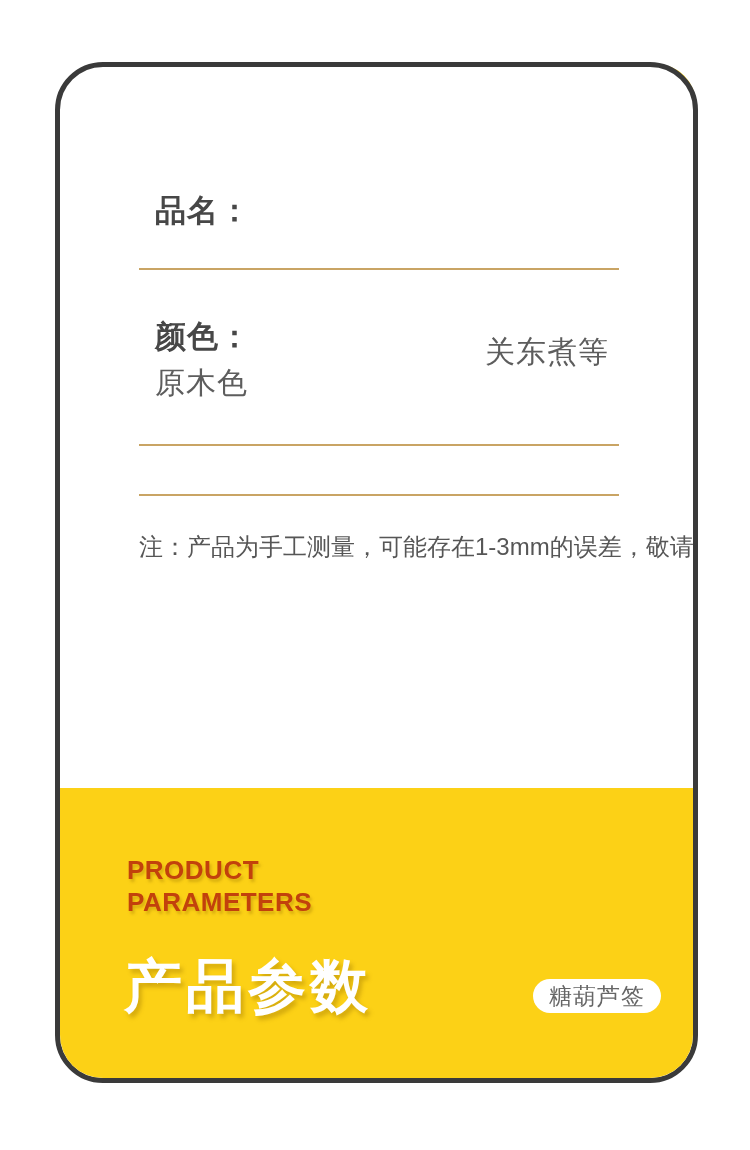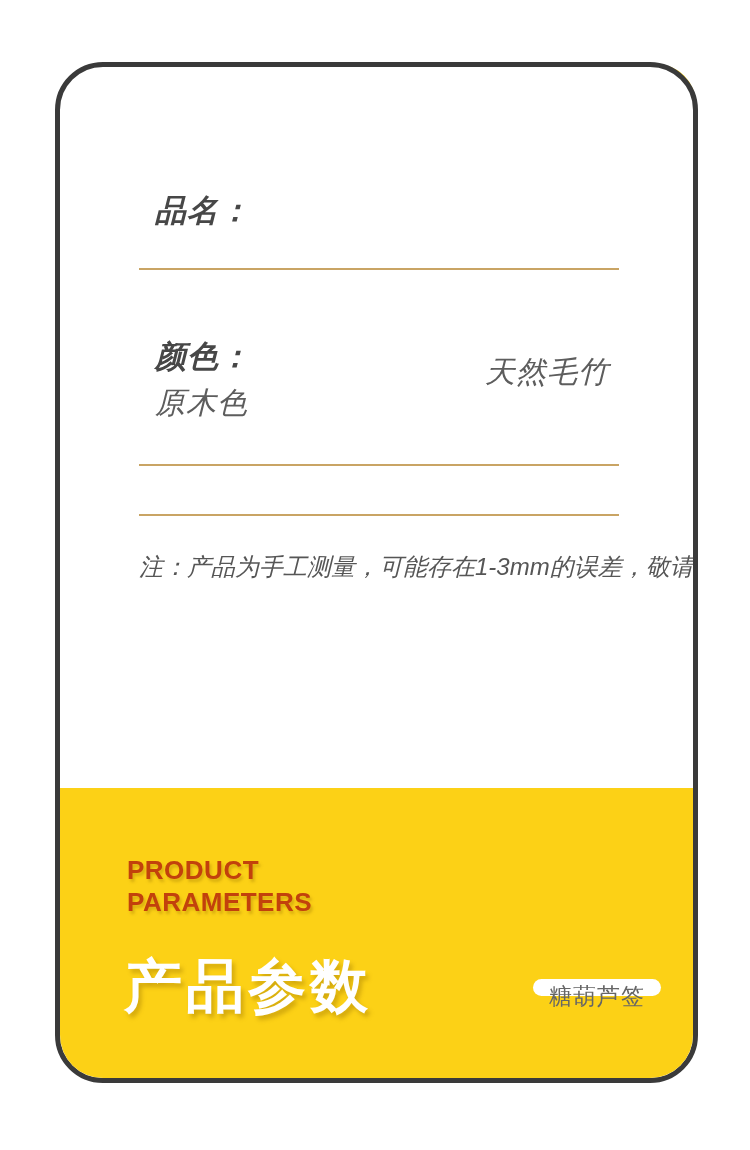--- a/index.html
+++ b/index.html
@@ -32,21 +32,20 @@
     width: 100%;
     height: 100%;
     box-sizing: border-box;
     background: #ffffff;
     border: 5px solid var(--border, #3A3A3A);
     border-radius: 48px;
     overflow: hidden;
   }
   .content {
     padding: 128px 20px 0 95px;
-    font-style: italic;
   }
   .row.two-col {
     display: grid;
     grid-template-columns: 330px 1fr;
   }
   .field-label {
     font-size: 31px;
     line-height: 31px;
     font-weight: bold;
     color: #474747;
@@ -60,21 +59,21 @@
     letter-spacing: 1px;
   }
   .divider {
     height: 2px;
     width: 480px;
     margin-left: -16px;
     background: var(--divider, #C9A464);
     border: none;
   }
   .divider.d1 { margin-top: 42px; }
-  .row.r2, .row.r3 { margin-top: 71px; }
+  .row.r2, .row.r3 { margin-top: 51px; }
   .divider.d2 { margin-top: 46px; }
   .divider.d3 { margin-top: 48px; }
   .note {
     margin: 38px 0 0 -16px;
     width: 484px;
     font-size: 24px;
     line-height: 26px;
     color: #565656;
     text-align: center;
     white-space: nowrap;
@@ -106,21 +105,21 @@
     line-height: 62px;
     font-weight: bold;
     color: #ffffff;
     letter-spacing: 4px;
     text-shadow: 3px 4px 4px rgba(150, 110, 0, 0.4);
   }
   .badge {
     position: absolute;
     right: 32px;
     top: 191px;
-    height: 17px;
+    height: 34px;
     line-height: 34px;
     padding: 0 16px;
     background: #ffffff;
     border-radius: 18px;
     font-size: 23px;
     color: #666666;
     letter-spacing: 1px;
   }
 </style>
 </head>
@@ -142,21 +141,21 @@
         </div>
 
         <div class="divider d1"></div>
 
         <div class="row two-col r2">
           <div class="field">
             <div class="field-label">颜色：</div>
             <div class="field-value">原木色</div>
           </div>
           <div class="field">
-            <div class="field-value">天然毛竹</div>
+            <div class="field-value">关东煮等</div>
           </div>
         </div>
 
         <div class="divider d2"></div>
 
 
         <div class="divider d3"></div>
 
         <div class="note">注：产品为手工测量，可能存在1-3mm的误差，敬请见谅！</div>
       </div>

